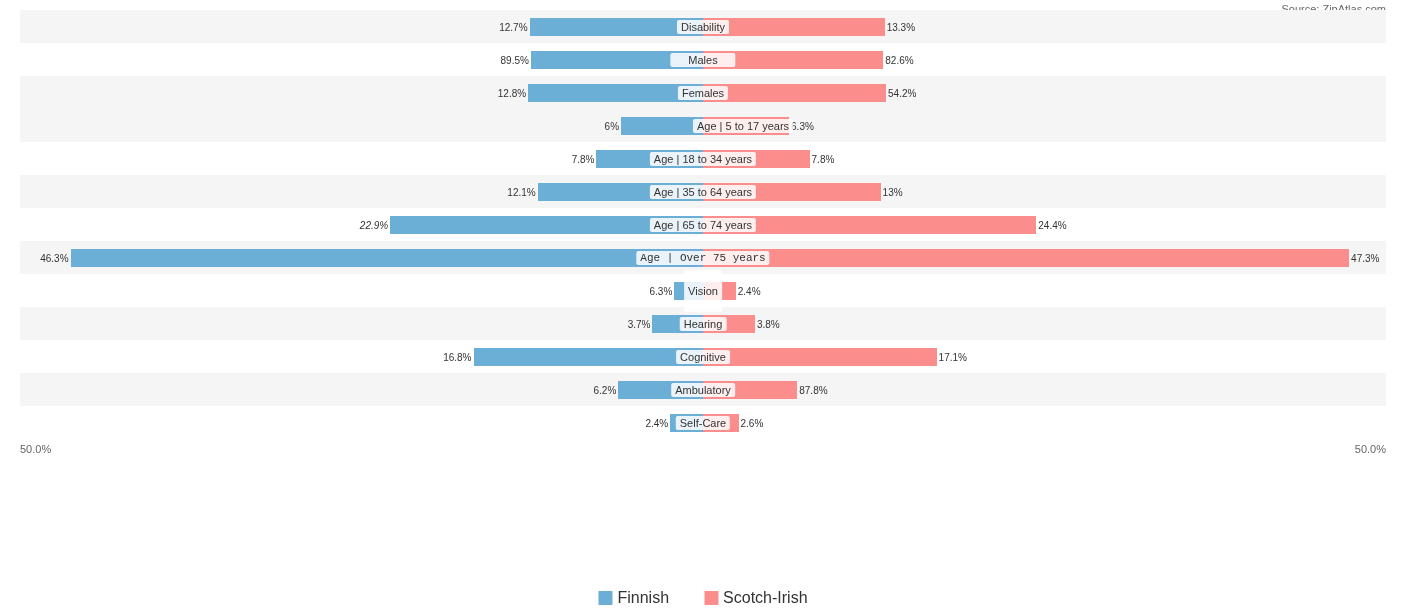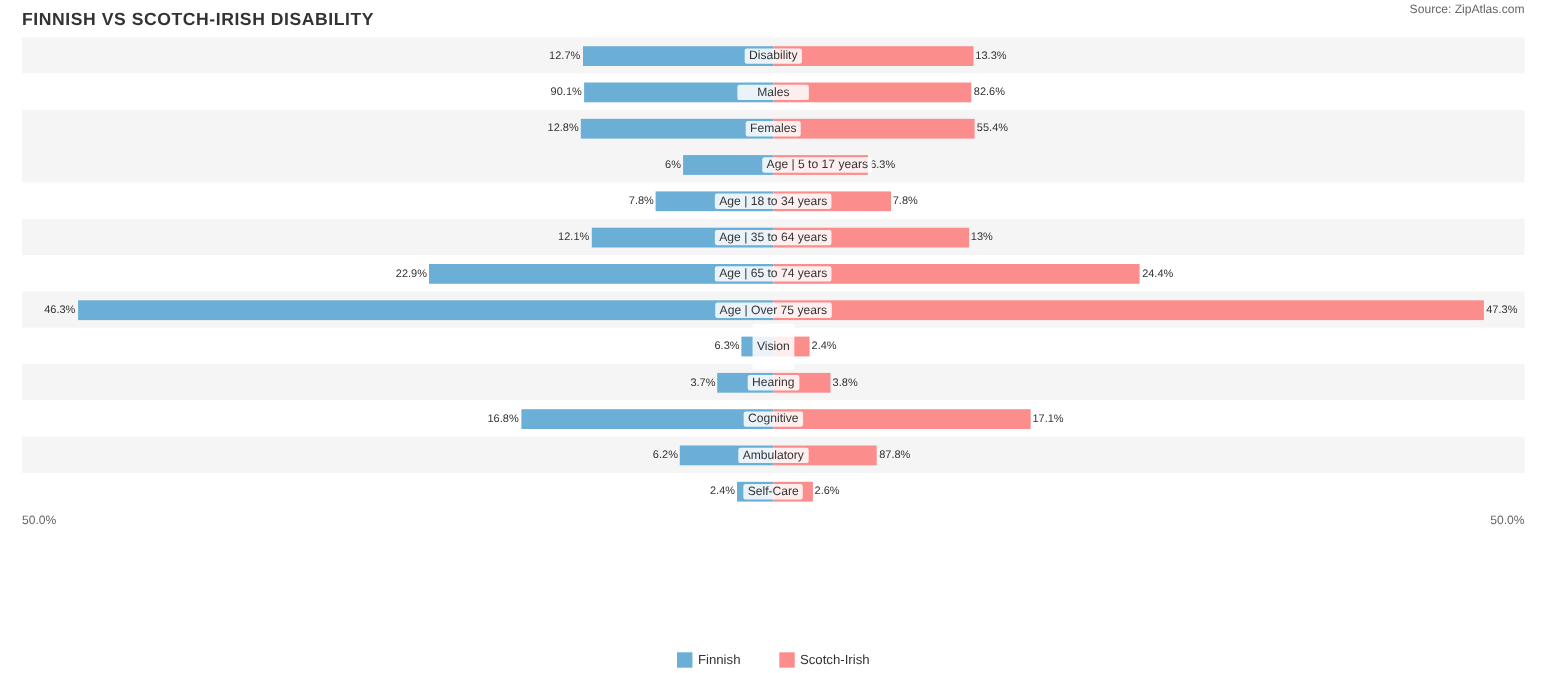--- a/index.html
+++ b/index.html
@@ -36,63 +36,62 @@
       width: 100%;
       height: 520px;
     }
     .legend {
       position: absolute;
       bottom: 5px;
       left: 50%;
       transform: translateX(-50%);
       display: flex;
       gap: 35px;
-      font-size: 12px;
+      font-size: 16px;
       color: #333;
       align-items: center;
     }
     .legend-item {
       display: flex;
       align-items: center;
       gap: 5px;
     }
     .legend-box {
       width: 14px;
       height: 14px;
     }
   </style>
 </head>
 <body>
 
 <div class="chart-container">
-  <div class="title">FINNISH VS SCOTCH-IRISH DISABILITY</div>
   <div class="source">Source: ZipAtlas.com</div>
 
   <div class="chart-area" id="chart-area">
 
   <div style="position: relative; height: 33px; background: rgb(245, 245, 245); display: flex; align-items: center;">
         <div style="position: absolute; right: 50%; width: 12.7%; height: 18px; background: rgb(107, 174, 214); top: 50%; transform: translateY(-50%);"></div>
         <div style="position: absolute; left: 50%; width: 13.3%; height: 18px; background: rgb(252, 141, 141); top: 50%; transform: translateY(-50%);"></div>
         <div style="position: absolute; left: 50%; transform: translateX(-50%); font-size: 11px; color: rgb(51, 51, 51); white-space: nowrap; z-index: 10; background: rgba(255, 255, 255, 0.85); padding: 1px 4px; border-radius: 2px; font-family: Arial, sans-serif;">Disability</div>
         <div style="position: absolute; right: calc(62.7% + 2px); font-size: 10px; color: rgb(51, 51, 51); top: 50%; transform: translateY(-50%); white-space: nowrap; font-family: Arial, sans-serif;">12.7%</div>
         <div style="position: absolute; left: calc(63.3% + 2px); font-size: 10px; color: rgb(51, 51, 51); top: 50%; transform: translateY(-50%); white-space: nowrap; font-family: Arial, sans-serif;">13.3%</div>
       </div>
       <div style="position: relative; height: 33px; background: rgb(255, 255, 255); display: flex; align-items: center;">
         <div style="position: absolute; right: 50%; width: 12.6%; height: 18px; background: rgb(107, 174, 214); top: 50%; transform: translateY(-50%);"></div>
         <div style="position: absolute; left: 50%; width: 13.2%; height: 18px; background: rgb(252, 141, 141); top: 50%; transform: translateY(-50%);"></div>
         <div style="position: absolute; left: 50%; transform: translateX(-50%); font-size: 11px; color: rgb(51, 51, 51); white-space: nowrap; z-index: 10; background: rgba(255, 255, 255, 0.85); padding: 1px 18px; border-radius: 2px; font-family: Arial, sans-serif;">Males</div>
-        <div style="position: absolute; right: calc(62.6% + 2px); font-size: 10px; color: rgb(51, 51, 51); top: 50%; transform: translateY(-50%); white-space: nowrap; font-family: Arial, sans-serif;">90.1%</div>
+        <div style="position: absolute; right: calc(62.6% + 2px); font-size: 10px; color: rgb(51, 51, 51); top: 50%; transform: translateY(-50%); white-space: nowrap; font-family: Arial, sans-serif;">89.5%</div>
         <div style="position: absolute; left: calc(63.2% + 2px); font-size: 10px; color: rgb(51, 51, 51); top: 50%; transform: translateY(-50%); white-space: nowrap; font-family: Arial, sans-serif;">82.6%</div>
       </div>
       <div style="position: relative; height: 33px; background: rgb(245, 245, 245); display: flex; align-items: center;">
         <div style="position: absolute; right: 50%; width: 12.8%; height: 18px; background: rgb(107, 174, 214); top: 50%; transform: translateY(-50%);"></div>
         <div style="position: absolute; left: 50%; width: 13.4%; height: 18px; background: rgb(252, 141, 141); top: 50%; transform: translateY(-50%);"></div>
         <div style="position: absolute; left: 50%; transform: translateX(-50%); font-size: 11px; color: rgb(51, 51, 51); white-space: nowrap; z-index: 10; background: rgba(255, 255, 255, 0.85); padding: 1px 4px; border-radius: 2px; font-family: Arial, sans-serif;">Females</div>
         <div style="position: absolute; right: calc(62.8% + 2px); font-size: 10px; color: rgb(51, 51, 51); top: 50%; transform: translateY(-50%); white-space: nowrap; font-family: Arial, sans-serif;">12.8%</div>
-        <div style="position: absolute; left: calc(63.4% + 2px); font-size: 10px; color: rgb(51, 51, 51); top: 50%; transform: translateY(-50%); white-space: nowrap; font-family: Arial, sans-serif;">55.4%</div>
+        <div style="position: absolute; left: calc(63.4% + 2px); font-size: 10px; color: rgb(51, 51, 51); top: 50%; transform: translateY(-50%); white-space: nowrap; font-family: Arial, sans-serif;">54.2%</div>
       </div>
       <div style="position: relative; height: 33px; background: rgb(245, 245, 245); display: flex; align-items: center;">
         <div style="position: absolute; right: 50%; width: 6%; height: 18px; background: rgb(107, 174, 214); top: 50%; transform: translateY(-50%);"></div>
         <div style="position: absolute; left: 50%; width: 6.3%; height: 18px; background: rgb(252, 141, 141); top: 50%; transform: translateY(-50%);"></div>
         <div style="position: absolute; left: 50%; transform: translateX(-50%); font-size: 11px; color: rgb(51, 51, 51); white-space: nowrap; z-index: 10; background: rgba(255, 255, 255, 0.85); padding: 1px 4px; border-radius: 2px; font-family: Arial, sans-serif; margin-left: 40px;">Age | 5 to 17 years</div>
         <div style="position: absolute; right: calc(56% + 2px); font-size: 10px; color: rgb(51, 51, 51); top: 50%; transform: translateY(-50%); white-space: nowrap; font-family: Arial, sans-serif;">6%</div>
         <div style="position: absolute; left: calc(56.3% + 2px); font-size: 10px; color: rgb(51, 51, 51); top: 50%; transform: translateY(-50%); white-space: nowrap; font-family: Arial, sans-serif;">6.3%</div>
       </div>
       <div style="position: relative; height: 33px; background: rgb(255, 255, 255); display: flex; align-items: center;">
         <div style="position: absolute; right: 50%; width: 7.8%; height: 18px; background: rgb(107, 174, 214); top: 50%; transform: translateY(-50%);"></div>
@@ -105,27 +104,27 @@
         <div style="position: absolute; right: 50%; width: 12.1%; height: 18px; background: rgb(107, 174, 214); top: 50%; transform: translateY(-50%);"></div>
         <div style="position: absolute; left: 50%; width: 13%; height: 18px; background: rgb(252, 141, 141); top: 50%; transform: translateY(-50%);"></div>
         <div style="position: absolute; left: 50%; transform: translateX(-50%); font-size: 11px; color: rgb(51, 51, 51); white-space: nowrap; z-index: 10; background: rgba(255, 255, 255, 0.85); padding: 1px 4px; border-radius: 2px; font-family: Arial, sans-serif;">Age | 35 to 64 years</div>
         <div style="position: absolute; right: calc(62.1% + 2px); font-size: 10px; color: rgb(51, 51, 51); top: 50%; transform: translateY(-50%); white-space: nowrap; font-family: Arial, sans-serif;">12.1%</div>
         <div style="position: absolute; left: calc(63% + 2px); font-size: 10px; color: rgb(51, 51, 51); top: 50%; transform: translateY(-50%); white-space: nowrap; font-family: Arial, sans-serif;">13%</div>
       </div>
       <div style="position: relative; height: 33px; background: rgb(255, 255, 255); display: flex; align-items: center;">
         <div style="position: absolute; right: 50%; width: 22.9%; height: 18px; background: rgb(107, 174, 214); top: 50%; transform: translateY(-50%);"></div>
         <div style="position: absolute; left: 50%; width: 24.4%; height: 18px; background: rgb(252, 141, 141); top: 50%; transform: translateY(-50%);"></div>
         <div style="position: absolute; left: 50%; transform: translateX(-50%); font-size: 11px; color: rgb(51, 51, 51); white-space: nowrap; z-index: 10; background: rgba(255, 255, 255, 0.85); padding: 1px 4px; border-radius: 2px; font-family: Arial, sans-serif;">Age | 65 to 74 years</div>
-        <div style="position: absolute; right: calc(72.9% + 2px); font-size: 10px; color: rgb(51, 51, 51); top: 50%; transform: translateY(-50%); white-space: nowrap; font-family: Arial, sans-serif;">22.9%</div>
+        <div style="position: absolute; right: calc(72.9% + 2px); font-size: 10px; color: rgb(51, 51, 51); top: 50%; transform: translateY(-50%); white-space: nowrap; font-family: Arial, sans-serif; font-style: italic;">22.9%</div>
         <div style="position: absolute; left: calc(74.4% + 2px); font-size: 10px; color: rgb(51, 51, 51); top: 50%; transform: translateY(-50%); white-space: nowrap; font-family: Arial, sans-serif;">24.4%</div>
       </div>
       <div style="position: relative; height: 33px; background: rgb(245, 245, 245); display: flex; align-items: center;">
         <div style="position: absolute; right: 50%; width: 46.3%; height: 18px; background: rgb(107, 174, 214); top: 50%; transform: translateY(-50%);"></div>
         <div style="position: absolute; left: 50%; width: 47.3%; height: 18px; background: rgb(252, 141, 141); top: 50%; transform: translateY(-50%);"></div>
-        <div style="position: absolute; left: 50%; transform: translateX(-50%); font-size: 11px; color: rgb(51, 51, 51); white-space: nowrap; z-index: 10; background: rgba(255, 255, 255, 0.85); padding: 1px 4px; border-radius: 2px; font-family: Liberation Sans, sans-serif;">Age | Over 75 years</div>
+        <div style="position: absolute; left: 50%; transform: translateX(-50%); font-size: 11px; color: rgb(51, 51, 51); white-space: nowrap; z-index: 10; background: rgba(255, 255, 255, 0.85); padding: 1px 4px; border-radius: 2px; font-family: Liberation Mono, monospace;">Age | Over 75 years</div>
         <div style="position: absolute; right: calc(96.3% + 2px); font-size: 10px; color: rgb(51, 51, 51); top: 50%; transform: translateY(-50%); white-space: nowrap; font-family: Arial, sans-serif;">46.3%</div>
         <div style="position: absolute; left: calc(97.3% + 2px); font-size: 10px; color: rgb(51, 51, 51); top: 50%; transform: translateY(-50%); white-space: nowrap; font-family: Arial, sans-serif;">47.3%</div>
       </div>
       <div style="position: relative; height: 33px; background: rgb(255, 255, 255); display: flex; align-items: center;">
         <div style="position: absolute; right: 50%; width: 2.1%; height: 18px; background: rgb(107, 174, 214); top: 50%; transform: translateY(-50%);"></div>
         <div style="position: absolute; left: 50%; width: 2.4%; height: 18px; background: rgb(252, 141, 141); top: 50%; transform: translateY(-50%);"></div>
         <div style="position: absolute; left: 50%; transform: translateX(-50%); font-size: 11px; color: rgb(51, 51, 51); white-space: nowrap; z-index: 10; background: rgba(255, 255, 255, 0.85); padding: 15px 4px; border-radius: 2px; font-family: Arial, sans-serif;">Vision</div>
         <div style="position: absolute; right: calc(52.1% + 2px); font-size: 10px; color: rgb(51, 51, 51); top: 50%; transform: translateY(-50%); white-space: nowrap; font-family: Arial, sans-serif;">6.3%</div>
         <div style="position: absolute; left: calc(52.4% + 2px); font-size: 10px; color: rgb(51, 51, 51); top: 50%; transform: translateY(-50%); white-space: nowrap; font-family: Arial, sans-serif;">2.4%</div>
       </div>

